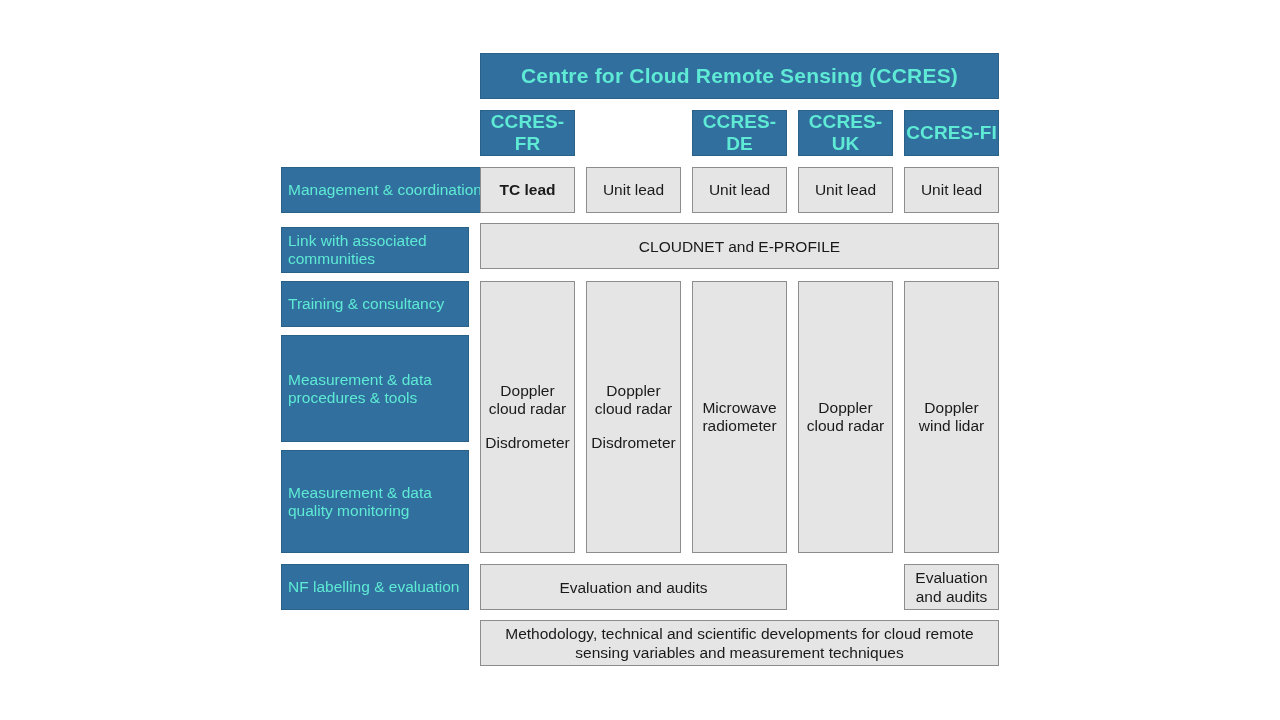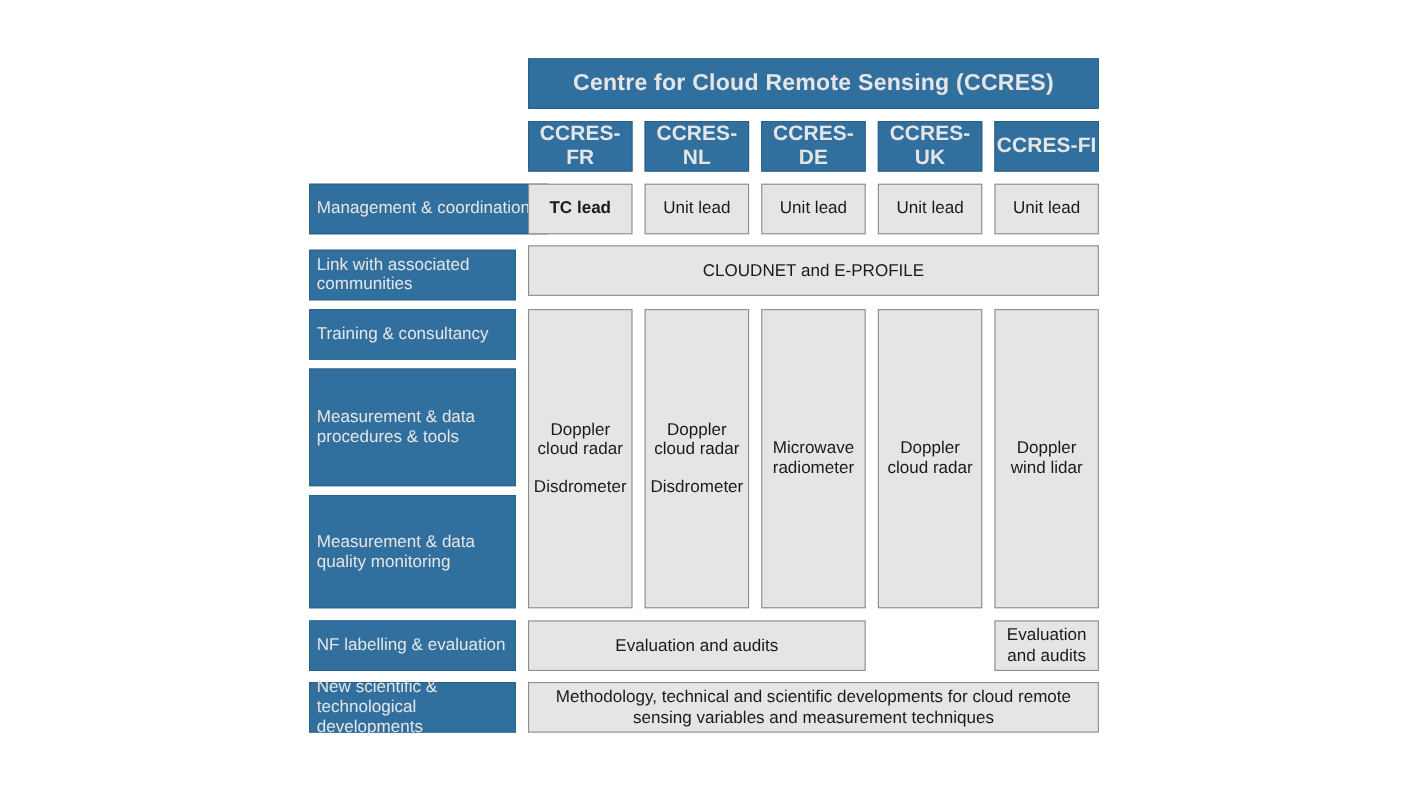--- a/index.html
+++ b/index.html
@@ -27,21 +27,21 @@
     display: flex;
     align-items: center;
     justify-content: center;
     text-align: center;
   }
 
   
   .blue {
     background: #31709e;
     border: 1px solid #2a6189;
-    color: #e5e5e5;
+    color: #5eead4;
   }
   .blue-title {
     font-size: 21px;
     font-weight: bold;
     letter-spacing: 0.2px;
   }
   .blue-unit {
     font-size: 19px;
     font-weight: bold;
     letter-spacing: 0.1px;
@@ -89,23 +89,20 @@
 
 <div id="canvas">
 
   <div class="box blue blue-title" style="left:480px; top:53px; width:519px; height:46px;">
     <span>Centre for Cloud Remote Sensing (CCRES)</span>
   </div>
 
   <div class="box blue blue-unit" style="left:480px; top:110px; width:95px; height:46px;">
     <span>CCRES-FR</span>
   </div>
-  <div class="box blue blue-unit" style="left:586px; top:110px; width:95px; height:46px;">
-    <span>CCRES-NL</span>
-  </div>
   <div class="box blue blue-unit" style="left:692px; top:110px; width:95px; height:46px;">
     <span>CCRES-DE</span>
   </div>
   <div class="box blue blue-unit" style="left:798px; top:110px; width:95px; height:46px;">
     <span>CCRES-UK</span>
   </div>
   <div class="box blue blue-unit" style="left:904px; top:110px; width:95px; height:46px;">
     <span>CCRES-FI</span>
   </div>
 
@@ -119,23 +116,20 @@
     <span>Training &amp; consultancy</span>
   </div>
   <div class="box blue row-label" style="left:281px; top:335px; width:188px; height:107px;">
     <span>Measurement &amp; data procedures &amp; tools</span>
   </div>
   <div class="box blue row-label" style="left:281px; top:450px; width:188px; height:103px;">
     <span>Measurement &amp; data quality monitoring</span>
   </div>
   <div class="box blue row-label" style="left:281px; top:564px; width:188px; height:46px;">
     <span>NF labelling &amp; evaluation</span>
-  </div>
-  <div class="box blue row-label" style="left:281px; top:620px; width:188px; height:46px;">
-    <span>New scientific &amp; technological developments</span>
   </div>
 
   <div class="box grey bold" style="left:480px; top:167px; width:95px; height:46px;">
     <span>TC lead</span>
   </div>
   <div class="box grey" style="left:586px; top:167px; width:95px; height:46px;">
     <span>Unit lead</span>
   </div>
   <div class="box grey" style="left:692px; top:167px; width:95px; height:46px;">
     <span>Unit lead</span>

